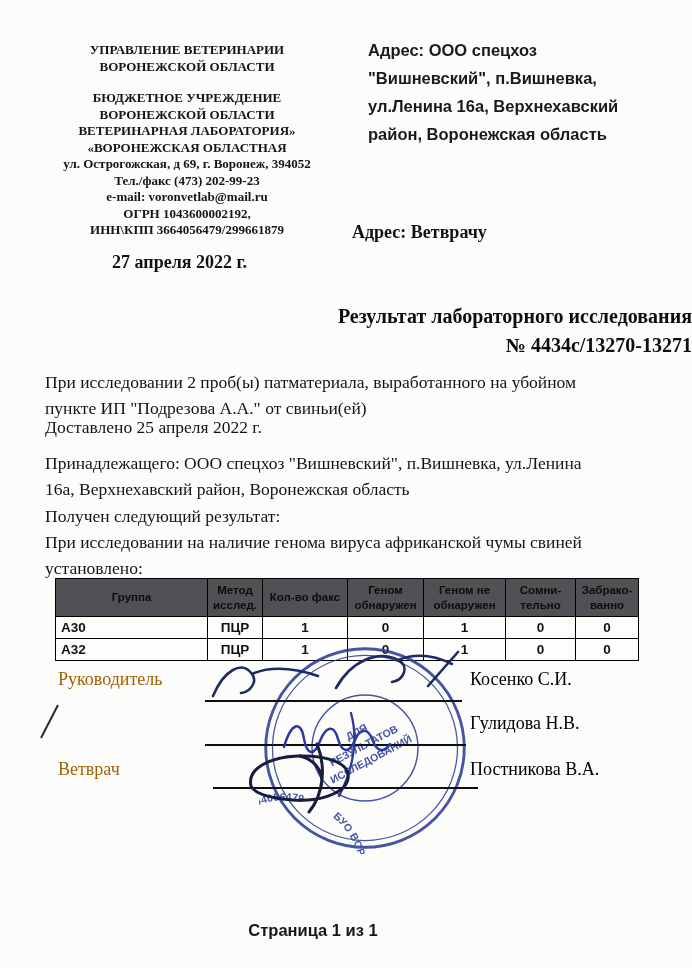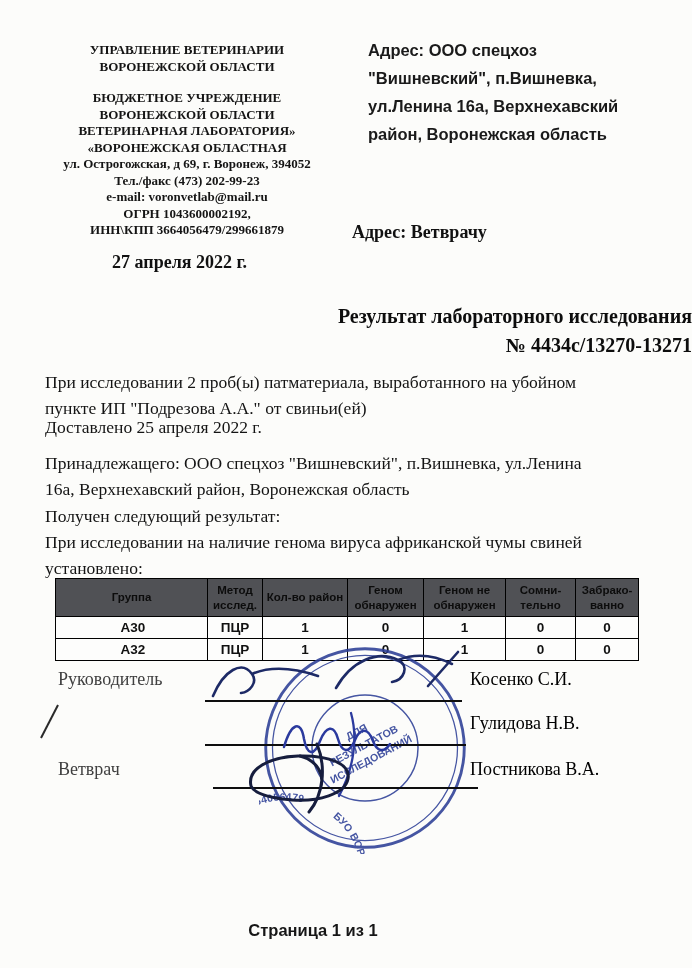--- a/index.html
+++ b/index.html
@@ -43,23 +43,23 @@
   .results th,.results td{border:1.6px solid #000;overflow:hidden;}
   .results th{
     background:#505155;color:#0c0c0c;
     font-size:11.5px;font-weight:bold;line-height:1.3;
     text-align:center;vertical-align:middle;padding:2px 1px;height:33px;
   }
   .results td{
     font-size:13.5px;font-weight:bold;text-align:center;vertical-align:middle;
     height:21px;background:#fdfdfc;padding:0 2px;
   }
-  .results td.cell-left{text-align:center;padding-left:5px;}
+  .results td.cell-left{text-align:left;padding-left:5px;}
   
-  .sig-role{position:absolute;left:58px;font-size:18px;color:#404040;z-index:4;}
+  .sig-role{position:absolute;left:58px;font-size:18px;color:#a16207;z-index:4;}
   .sig-name{position:absolute;left:470px;font-size:18px;color:#000000;z-index:4;}
   .row1{top:669px;} .row2{top:713px;} .row3{top:759px;}
   .sig-role.row2{left:50px;}
   
   .stamp{position:absolute;left:259px;top:642px;width:212px;height:212px;z-index:2;opacity:.88;}
   .ink-overlay{position:absolute;left:0;top:0;width:692px;height:968px;z-index:3;pointer-events:none;}
   
   .result-note{position:absolute;left:0;top:812px;width:692px;text-align:center;
     font-size:14.5px;font-weight:bold;color:#141428;z-index:4;}
   .page-indicator{position:absolute;left:0;top:921px;width:626px;text-align:center;
@@ -110,21 +110,21 @@
         <col style="width:85px">
       <col style="width:76px">
         <col style="width:82px">
         <col style="width:70px">
         <col style="width:63px">
     </colgroup>
     <thead>
       <tr>
         <th>Группа</th>
         <th>Метод исслед.</th>
-        <th>Кол-во район</th>
+        <th>Кол-во факс</th>
         <th>Геном обнаружен</th>
         <th>Геном не обнаружен</th>
         <th>Сомни-тельно</th>
         <th>Забрако-ванно</th>
       </tr>
     </thead>
     <tbody>
       <tr>
         <td class="cell-left">А30</td>
         <td>ПЦР</td>

